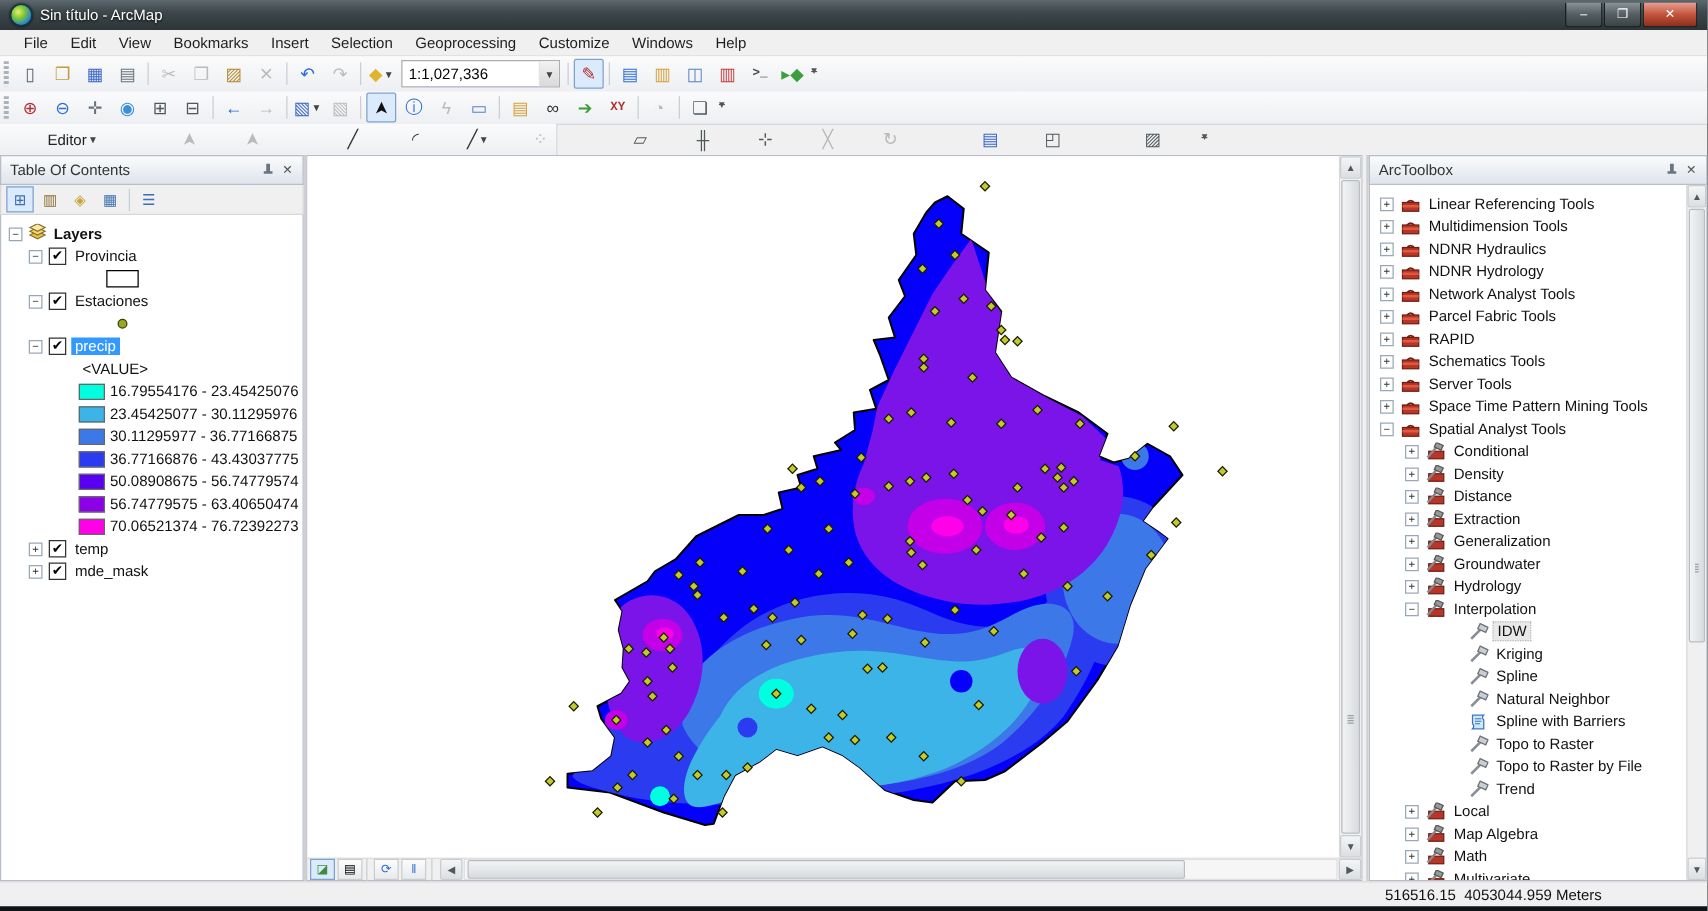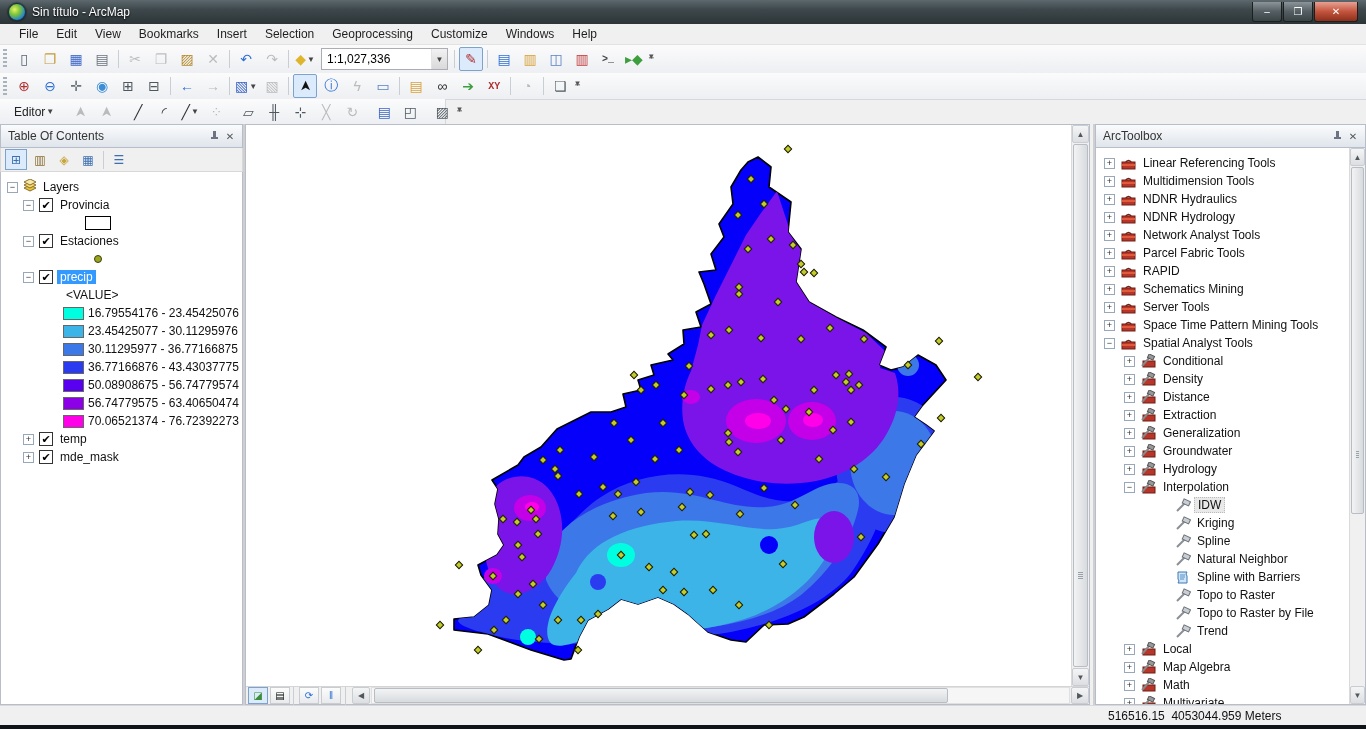--- a/index.html
+++ b/index.html
@@ -258,21 +258,21 @@
       <div class="tsep"></div>
       <div class="tbtn dis">
         <span>◔</span>
       </div>
       <div class="tsep"></div>
       <div class="tbtn">
         <span style="color: rgb(80, 88, 94);">❏</span>
       </div>
       <div class="ovf">▾<span style="font-size:6px">▔</span></div>
     </div>
-  <div id="tb3" class="tbrow" style="width:445px;border-right:1px solid #D5D9DE;">
+  <div id="tb3" class="tbrow" style="width:445px;border-right:1px solid #D5D9DE;gap:24px;">
       <div class="grip"></div>
       <div id="editorlabel">
         <span>Editor</span>
         <span class="ddarrow">▼</span>
       </div>
       <div class="tsep"></div>
       <div class="tbtn dis">
         <span style="display: inline-block; transform: rotate(-90deg);">➤</span>
       </div>
       <div class="tbtn dis">
@@ -345,21 +345,21 @@
             <span style="display: inline-block; width: 6px; flex: 0 0 auto;"></span>
             <span class="expbox" style="visibility: visible;">−</span>
             <span style="display: inline-block; width: 4px; flex: 0 0 auto;"></span>
             <span><svg width="18" height="14">
                 <g>
                   <polygon points="2,9 8,6 14,9 8,12" fill="#E8C53D" stroke="#8a6d2f"></polygon>
                   <polygon points="2,6 8,3 14,6 8,9" fill="#F2D96B" stroke="#8a6d2f"></polygon>
                   <polygon points="2,3 8,0 14,3 8,6" fill="#F7E9A8" stroke="#8a6d2f"></polygon>
                 </g>
               </svg></span>
-            <span class="lbl" style="font-weight: normal;">Layers</span>
+            <span class="lbl" style="font-weight: bold;">Layers</span>
           </div>
           <div class="trow">
             <span style="display: inline-block; width: 22px; flex: 0 0 auto;"></span>
             <span class="expbox" style="visibility: visible;">−</span>
             <span style="display: inline-block; width: 5px; flex: 0 0 auto;"></span>
             <span class="cb">✔</span>
             <span style="display: inline-block; width: 4px; flex: 0 0 auto;"></span>
             <span class="lbl">Provincia</span>
           </div>
           <div class="trow">
@@ -743,21 +743,21 @@
               <span class="expbox" style="visibility: visible;">+</span>
               <span style="display: inline-block; width: 5px; flex: 0 0 auto;"></span>
               <span style="display: inline-flex; align-items: center;">
                 <svg width="17" height="15">
                   <path d="M5 7 q3.5 -5 7 0" fill="none" stroke="#6e1f14" stroke-width="1.3"></path>
                   <rect x="2" y="6" width="13" height="7" fill="#b8352a" stroke="#6e1f14"></rect>
                   <rect x="2" y="8" width="13" height="2" fill="#e05a3c"></rect>
                 </svg>
               </span>
               <span style="display: inline-block; width: 3px; flex: 0 0 auto;"></span>
-              <span class="lbl">Schematics Mining</span>
+              <span class="lbl">Schematics Tools</span>
             </div>
             <div class="trow">
               <span style="display: inline-block; width: 8px; flex: 0 0 auto;"></span>
               <span class="expbox" style="visibility: visible;">+</span>
               <span style="display: inline-block; width: 5px; flex: 0 0 auto;"></span>
               <span style="display: inline-flex; align-items: center;">
                 <svg width="17" height="15">
                   <path d="M5 7 q3.5 -5 7 0" fill="none" stroke="#6e1f14" stroke-width="1.3"></path>
                   <rect x="2" y="6" width="13" height="7" fill="#b8352a" stroke="#6e1f14"></rect>
                   <rect x="2" y="8" width="13" height="2" fill="#e05a3c"></rect>

